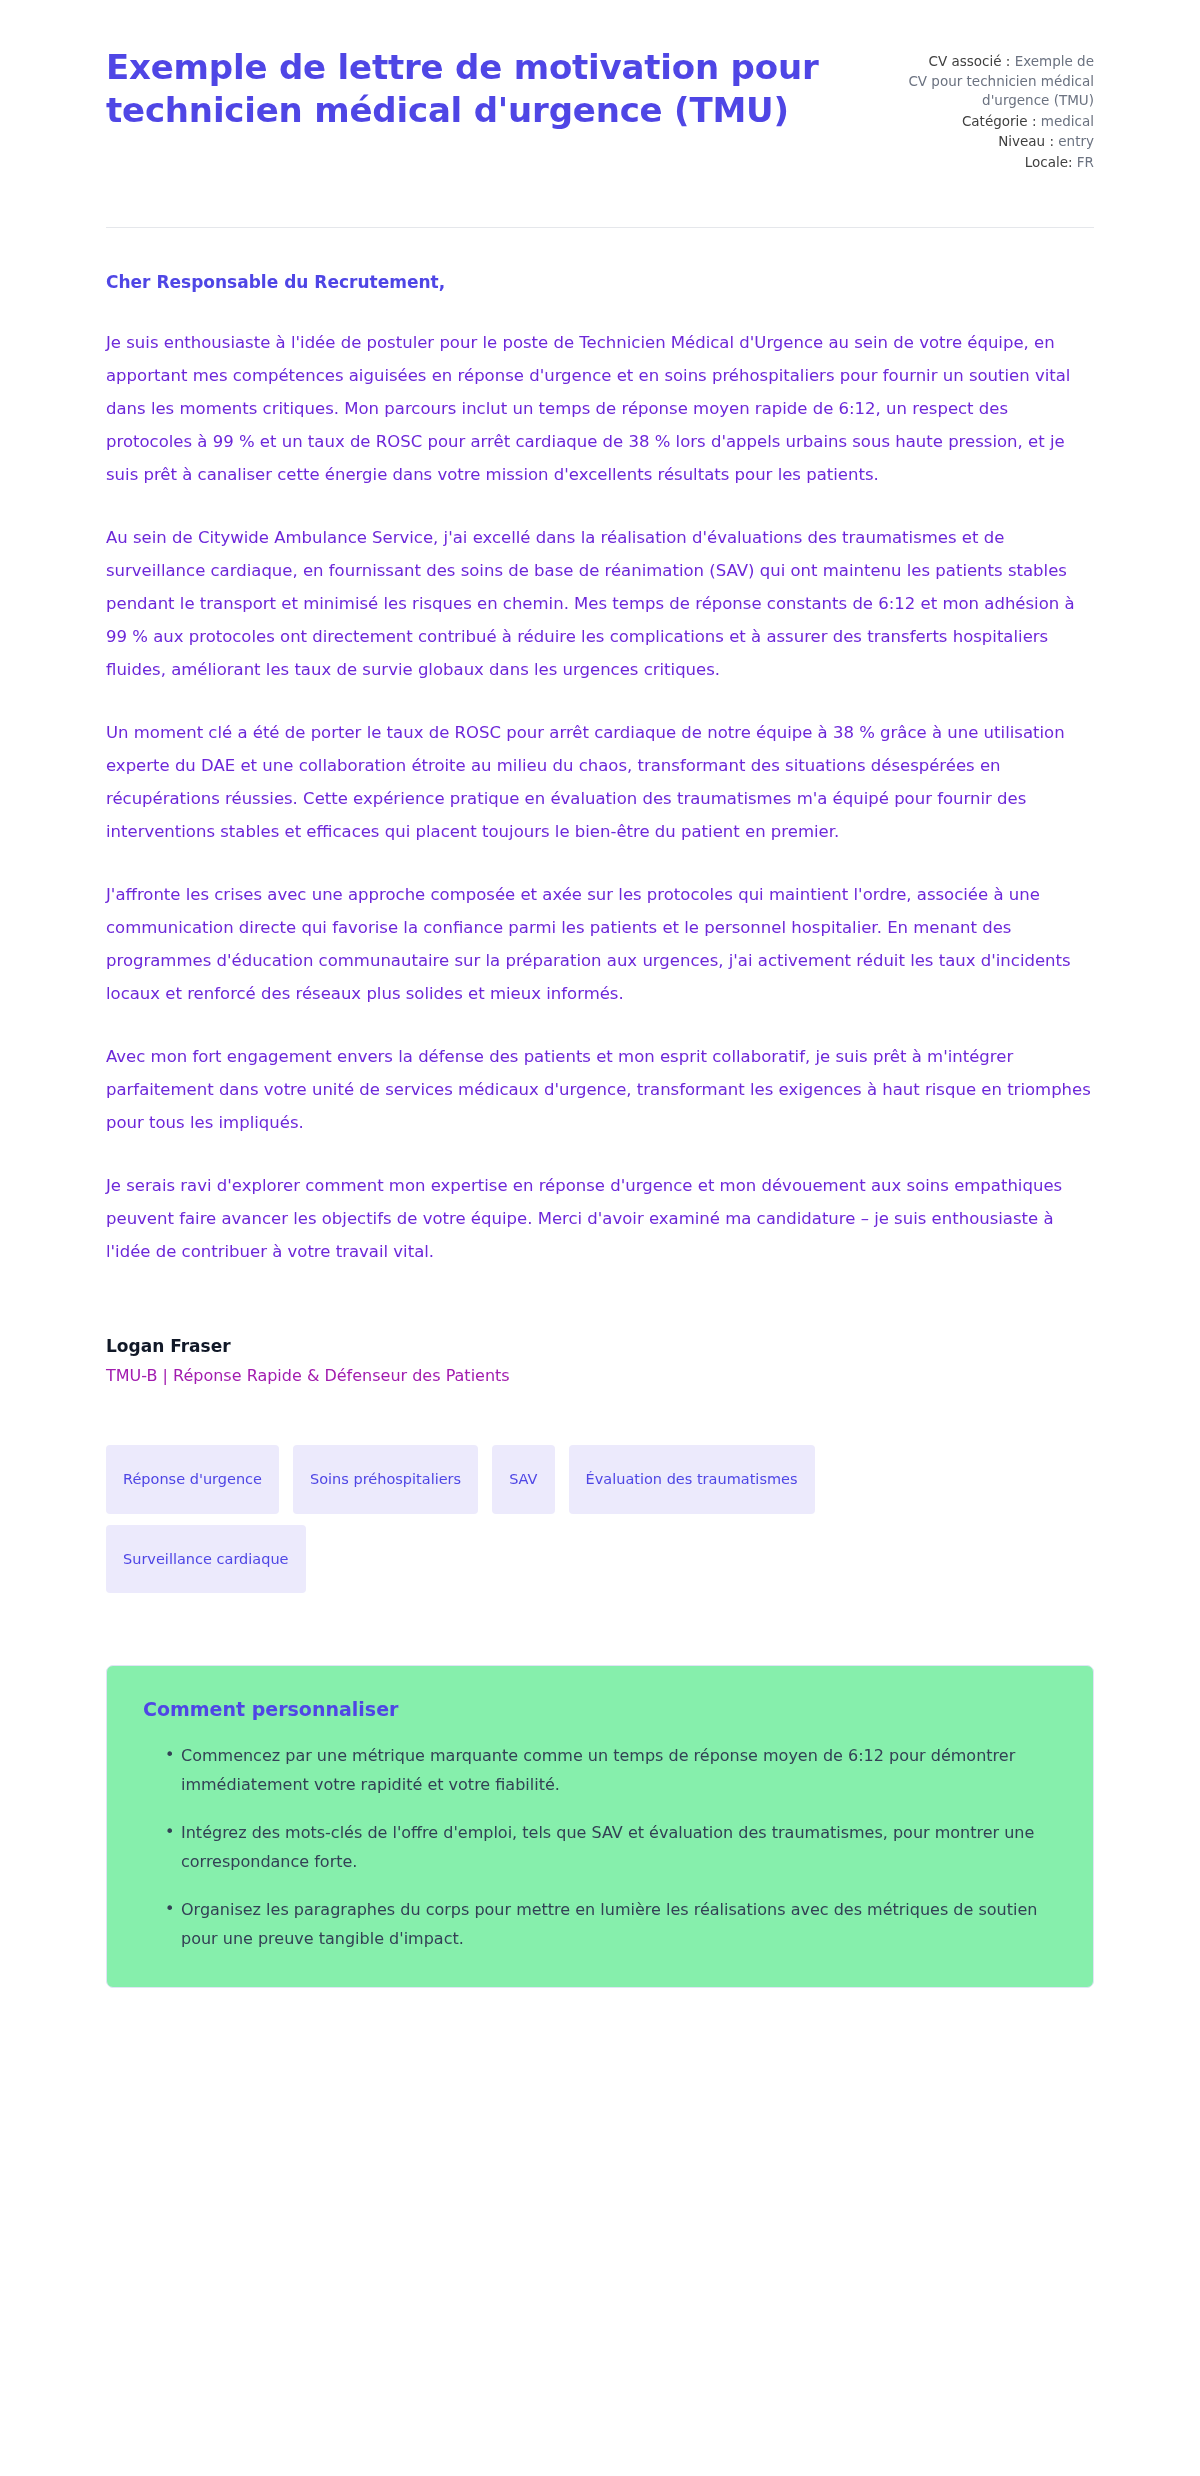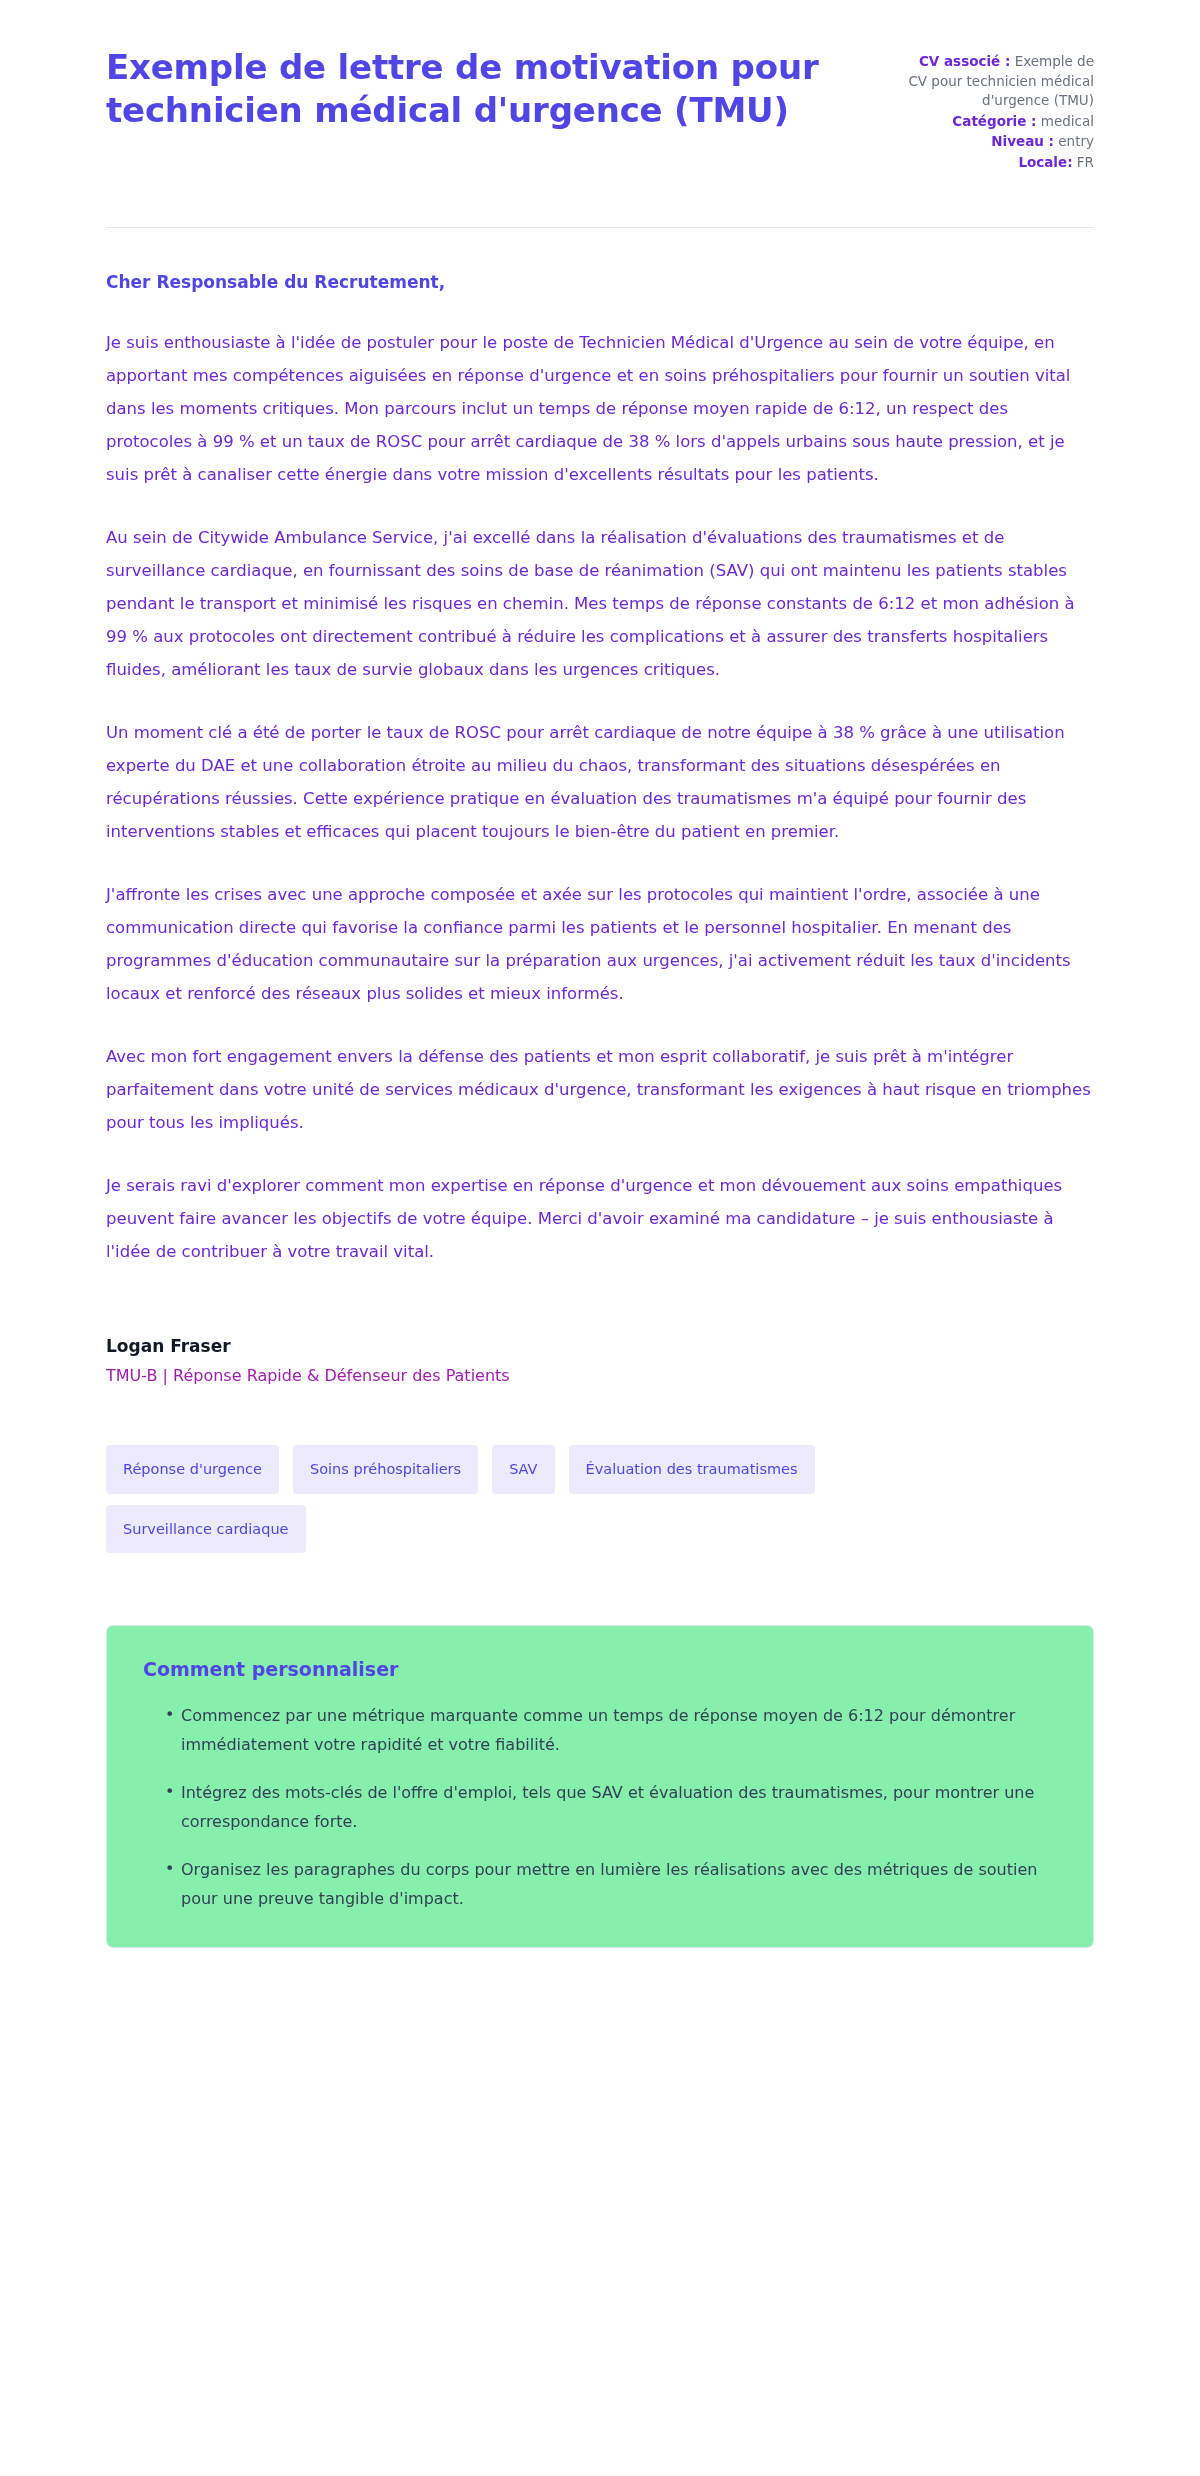--- a/index.html
+++ b/index.html
@@ -53,22 +53,22 @@
     flex: 0 0 auto;
     width: 232px;
     text-align: right;
     font-size: 13.5px;
     line-height: 1.45;
     color: #6b7280;
     padding-top: 6px;
   }
   .meta-row { margin: 0 0 1px 0; }
   .meta-label {
-    font-weight: 700;
-    color: #6d28d9;
+    font-weight: 400;
+    color: #404040;
     margin-left: 48px;
   }
   .meta-value { color: #6b7280; }
 
   .divider {
     border: 0;
     border-top: 1px solid #e5e7eb;
     margin: 54px 0 0 0;
   }
 
@@ -110,21 +110,21 @@
     display: flex;
     flex-wrap: wrap;
     gap: 11px 14px;
     max-width: 800px;
   }
   .tag {
     background: #eceafc;
     color: #4f46e5;
     font-size: 14.5px;
     line-height: 1;
-    padding: 17px 17px;
+    padding: 27px 17px;
     border-radius: 4px;
     white-space: nowrap;
   }
 
   
   .callout {
     margin-top: 72px;
     background: #86efac;
     border: 1px solid #dfe5f5;
     border-radius: 7px;

